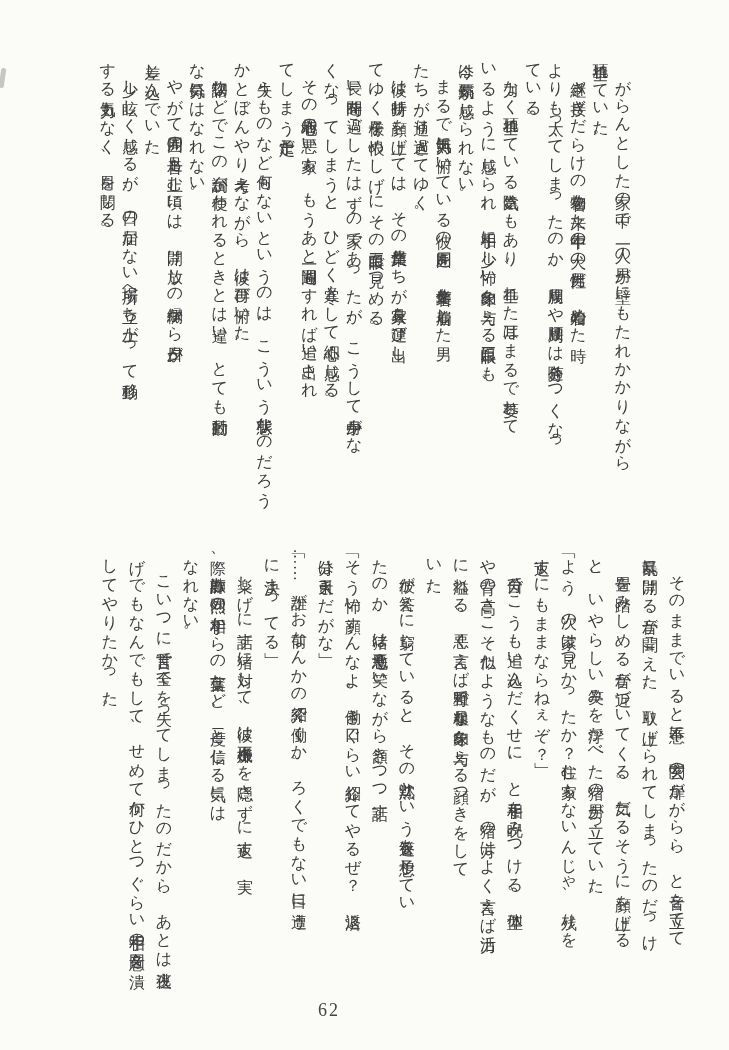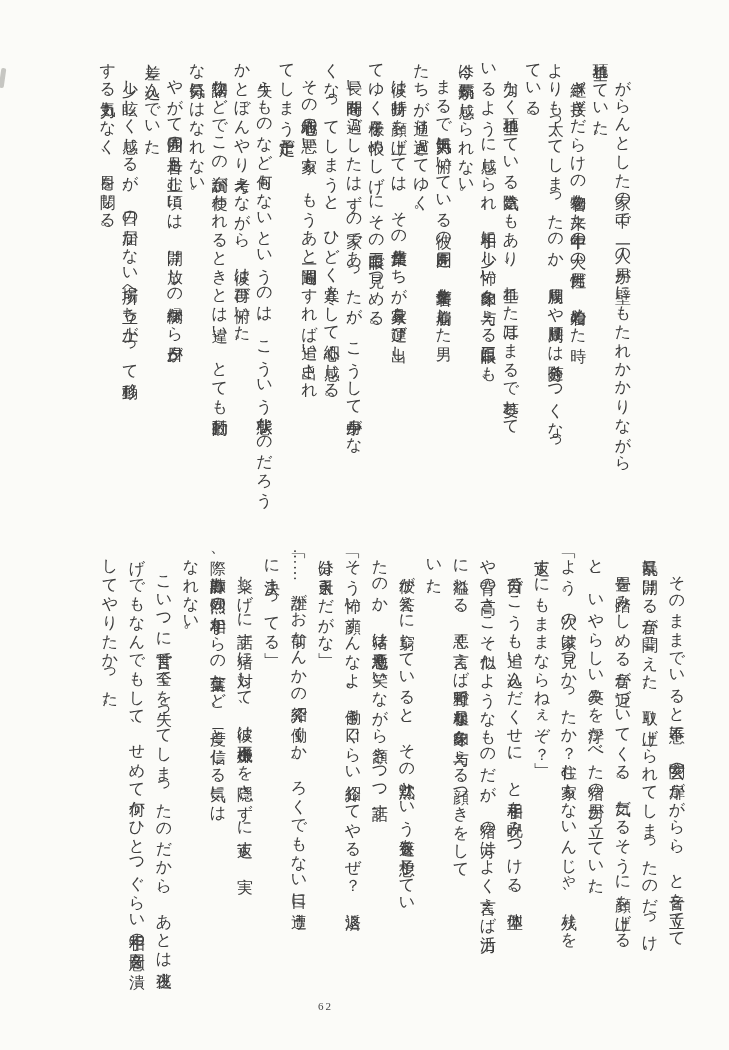--- a/index.html
+++ b/index.html
@@ -28,21 +28,21 @@
     display:block;
     white-space:nowrap;
   }
   .vblock.top    { top:52px;  right:95px; height:474px; }
   .vblock.top .tline    { line-height:22.4px; }
   .vblock.bottom { top:548px; right:38px; height:492px; }
   .vblock.bottom .tline { line-height:27px; }
   .pagenum {
     position:absolute;
     top:1000px; left:318px;
-    font-size:11px;
+    font-size:18px;
     letter-spacing:2px;
     color:#444;
   }
   .scan-mark {
     position:absolute;
     left:0px; top:68px;
     width:5px; height:20px;
     background:#9a9a96;
     border-radius:2px;
     opacity:.55;

